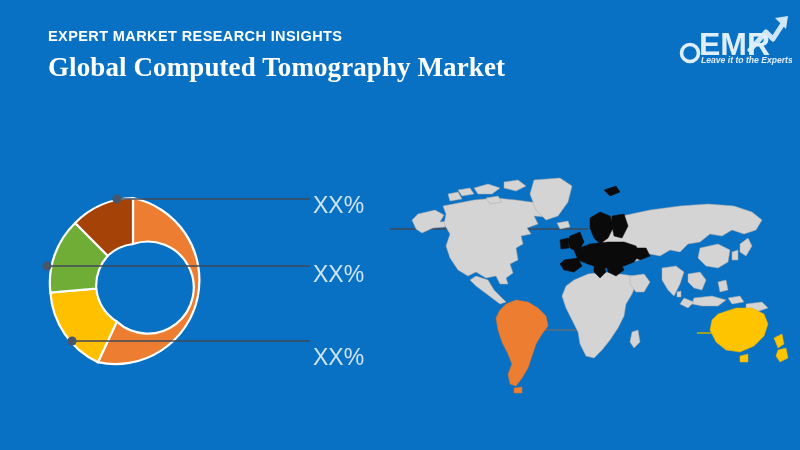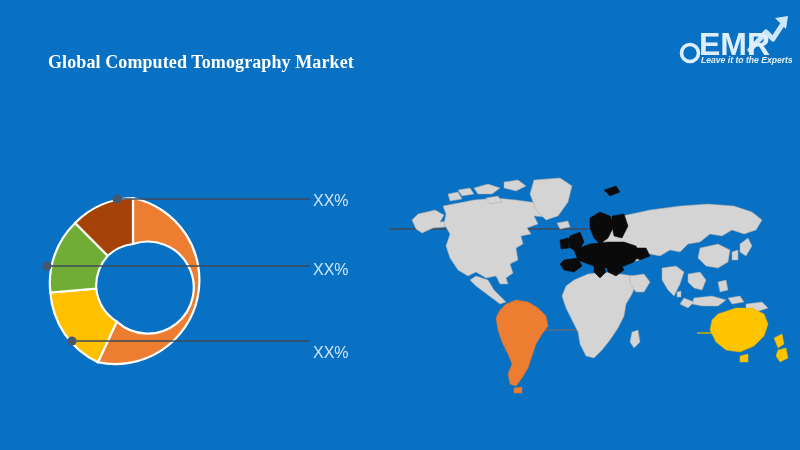--- a/index.html
+++ b/index.html
@@ -28,21 +28,21 @@
     font-weight: bold;
     letter-spacing: 0.4px;
     color: #ffffff;
     white-space: nowrap;
   }
   .title {
     position: absolute;
     left: 48px;
     top: 52px;
     font-family: "Liberation Serif", serif;
-    font-size: 18px;
+    font-size: 27px;
     font-weight: bold;
     color: #ffffff;
     white-space: nowrap;
     letter-spacing: 0.1px;
   }
   .intro {
     position: absolute;
     left: 46px;
     top: 98px;
     width: 716px;
@@ -86,40 +86,41 @@
     position: absolute;
     left: 0;
     top: 0;
     width: 800px;
     height: 450px;
     pointer-events: none;
   }
   .pct-label {
     position: absolute;
     font-family: "Liberation Sans", sans-serif;
-    font-size: 16px;
+    font-size: 23px;
     color: #cfe5f7;
     white-space: nowrap;
   }
 
   
   .map-wrap {
     position: absolute;
     left: 388px;
     top: 172px;
     width: 412px;
     height: 228px;
   }
   .map-wrap svg { display: block; }
 </style>
 </head>
 <body>
 
 <div id="stage">
 
+  <div class="eyebrow">EXPERT MARKET RESEARCH INSIGHTS</div>
   <div class="title">Global Computed Tomography Market</div>
 
   <div class="logo">
     <svg width="116" height="62" viewBox="0 0 116 62" xmlns="http://www.w3.org/2000/svg">
       <g>
         <path d="M74 42 L90 24 L97 31 L108 14" stroke="#cfe6fa" stroke-width="5" fill="none" stroke-linecap="round" stroke-linejoin="round"></path>
         <path d="M99 10 L112 8 L110 21 Z" fill="#cfe6fa"></path>
       </g>
       <g>
         <circle cx="14" cy="45" r="8.5" fill="none" stroke="#dfeefb" stroke-width="3.6"></circle>

